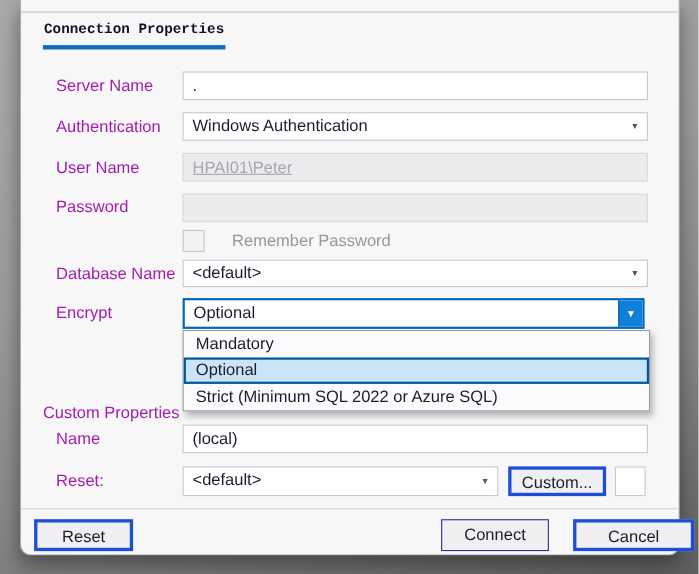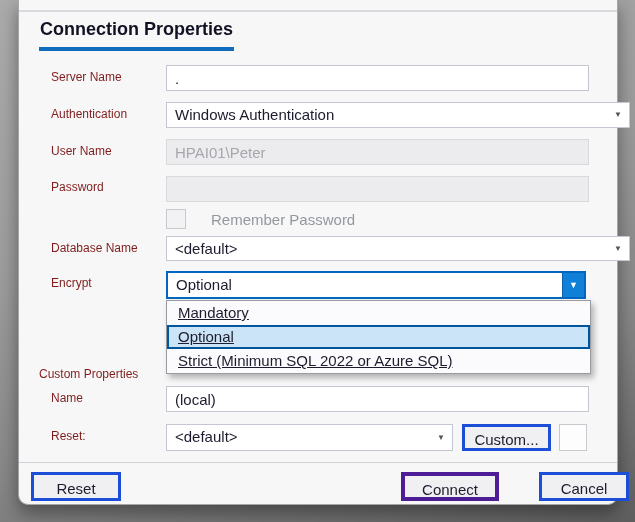--- a/index.html
+++ b/index.html
@@ -14,36 +14,36 @@
     background:#f7f7f7;
     border:1px solid #a5a5ab; border-top:none;
     border-radius:0 0 10px 10px;
     box-shadow:0 8px 18px rgba(0,0,0,.40);
   }
   .top-rule { position:absolute; left:0; top:10px; width:100%; height:0; border-top:2px solid #d9d9de; }
   .bottom-rule { position:absolute; left:0; top:462px; width:100%; height:0; border-top:1px solid #d2d2d6; }
 
   
   .tabs { position:absolute; left:20px; top:19px; display:flex; gap:36px; }
-  .tab { font-size:18px; color:#1a1a2e; padding:0 1px 7px 1px; cursor:default; }
+  .tab { font-size:13px; color:#1a1a2e; padding:0 1px 7px 1px; cursor:default;font-family:Liberation Mono, monospace; }
   .tab.active { font-weight:bold; border-bottom:4px solid #0f6cbd; color:#121224; }
 
   
-  .lbl { position:absolute; left:32px; font-size:12px; color:#7f1d1d; white-space:nowrap; }
+  .lbl { position:absolute; left:32px; font-size:15px; color:#a21caf; white-space:nowrap; }
   .field {
     position:absolute; left:147px; width:423px; height:26px;
     border:1px solid #c6c6d2; background:#ffffff;
     font-family:"Liberation Sans", sans-serif;
     font-size:15px; color:#1c1c2e; padding:0 8px; outline:none;
   }
   .field:disabled, .field.disabled {
     background:#ececee; border-color:#d9d9dc; color:#a6a6ae;
   }
   .combo {
-    position:absolute; left:147px; width:464px; height:26px;
+    position:absolute; left:147px; width:423px; height:26px;
     border:1px solid #c6c6d2; background:#ffffff;
     font-size:15px; color:#1c1c2e; line-height:24px; padding-left:8px;
   }
   .combo .arrow {
     position:absolute; right:7px; top:50%; transform:translateY(-50%);
     font-size:8px; color:#555; line-height:1;
   }
   .combo.open {
     border:2px solid #0067c0; height:28px; line-height:24px; width:420px; padding-right:24px;
   }
@@ -60,30 +60,30 @@
   }
   .check-lbl { position:absolute; left:176px; top:211px; font-size:15px; color:#9298a0;margin-left:16px; }
 
   
   .listbox {
     position:absolute; left:147px; top:300px; width:425px;
     background:#fbfbfd; border:1px solid #9a9aa2;
     box-shadow:3px 4px 6px rgba(0,0,0,.28);
     z-index:5;
   }
-  .opt { height:24px; line-height:24px; font-size:15px; color:#1c1c2e; padding-left:11px;text-decoration:underline; }
+  .opt { height:24px; line-height:24px; font-size:15px; color:#1c1c2e; padding-left:11px; }
   .opt.selected { background:#cce4f7; outline:2px solid #00569c; outline-offset:-2px; }
 
   
   .btn {
     position:absolute; height:29px; font-family:"Liberation Sans", sans-serif;
     font-size:15px; color:#1c1c2e; background:#f0f0f2;
     border:3px solid #1d4ed8; text-align:center; line-height:27px; cursor:default;
   }
-  .btn.primary { border:4px solid #4c1d95; }
+  .btn.primary { border:1px solid #4c1d95; }
   .swatch {
     position:absolute; left:540px; top:424px; width:28px; height:27px;
     background:#fdfdfd; border:1px solid #c9c9d0;
   }
 </style>
 </head>
 <body>
 
 <div class="dialog">
   <div class="top-rule"></div>
@@ -95,21 +95,21 @@
   <span class="lbl" style="top:70px">Server Name</span>
   <input class="field" style="top: 65px;" value=".">
 
   <span class="lbl" style="top:107px">Authentication</span>
   <div class="combo" style="top:102px">
     <span>Windows Authentication</span>
     <span class="arrow">▼</span>
   </div>
 
   <span class="lbl" style="top:144px">User Name</span>
-  <input class="field disabled" style="top: 139px;" disabled="" value="HPAI01\Peter">
+  <input class="field disabled" style="top: 139px; text-decoration: underline;" disabled="" value="HPAI01\Peter">
 
   <span class="lbl" style="top:180px">Password</span>
   <input class="field disabled" style="top: 176px;" type="password" disabled="" value="">
 
   <div class="checkbox"></div>
   <span class="check-lbl">Remember Password</span>
 
   <span class="lbl" style="top:241px">Database Name</span>
   <div class="combo" style="top:236px;height:25px">
     <span>&lt;default&gt;</span>
@@ -140,14 +140,14 @@
     <span>&lt;default&gt;</span>
     <span class="arrow">▼</span>
   </div>
   <button class="btn" style="left:443px;top:424px;width:89px;height:27px;line-height:25px">Custom...</button>
   <div class="swatch"></div>
 
   <div class="bottom-rule"></div>
 
   <button class="btn" style="left:12px;top:472px;width:90px">Reset</button>
   <button class="btn primary" style="left:382px;top:472px;width:98px">Connect</button>
-  <button class="btn" style="left:520px;top:472px;width:90px">Cancel</button>
+  <button class="btn" style="left:502px;top:472px;width:110px">Cancel</button>
 </div>
 
 </body></html>

